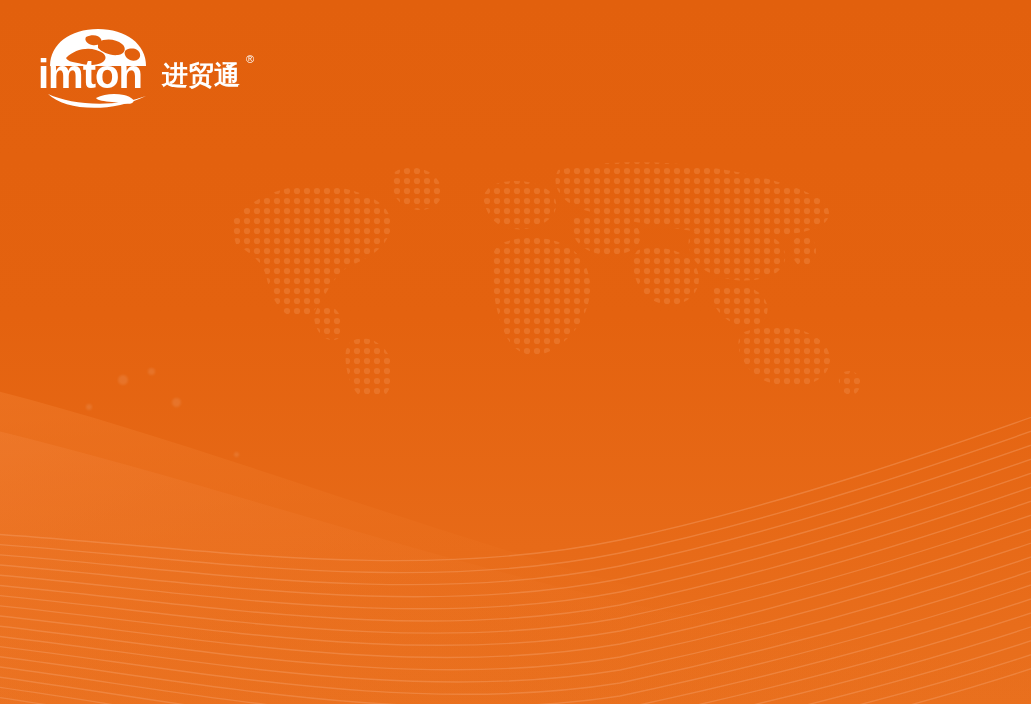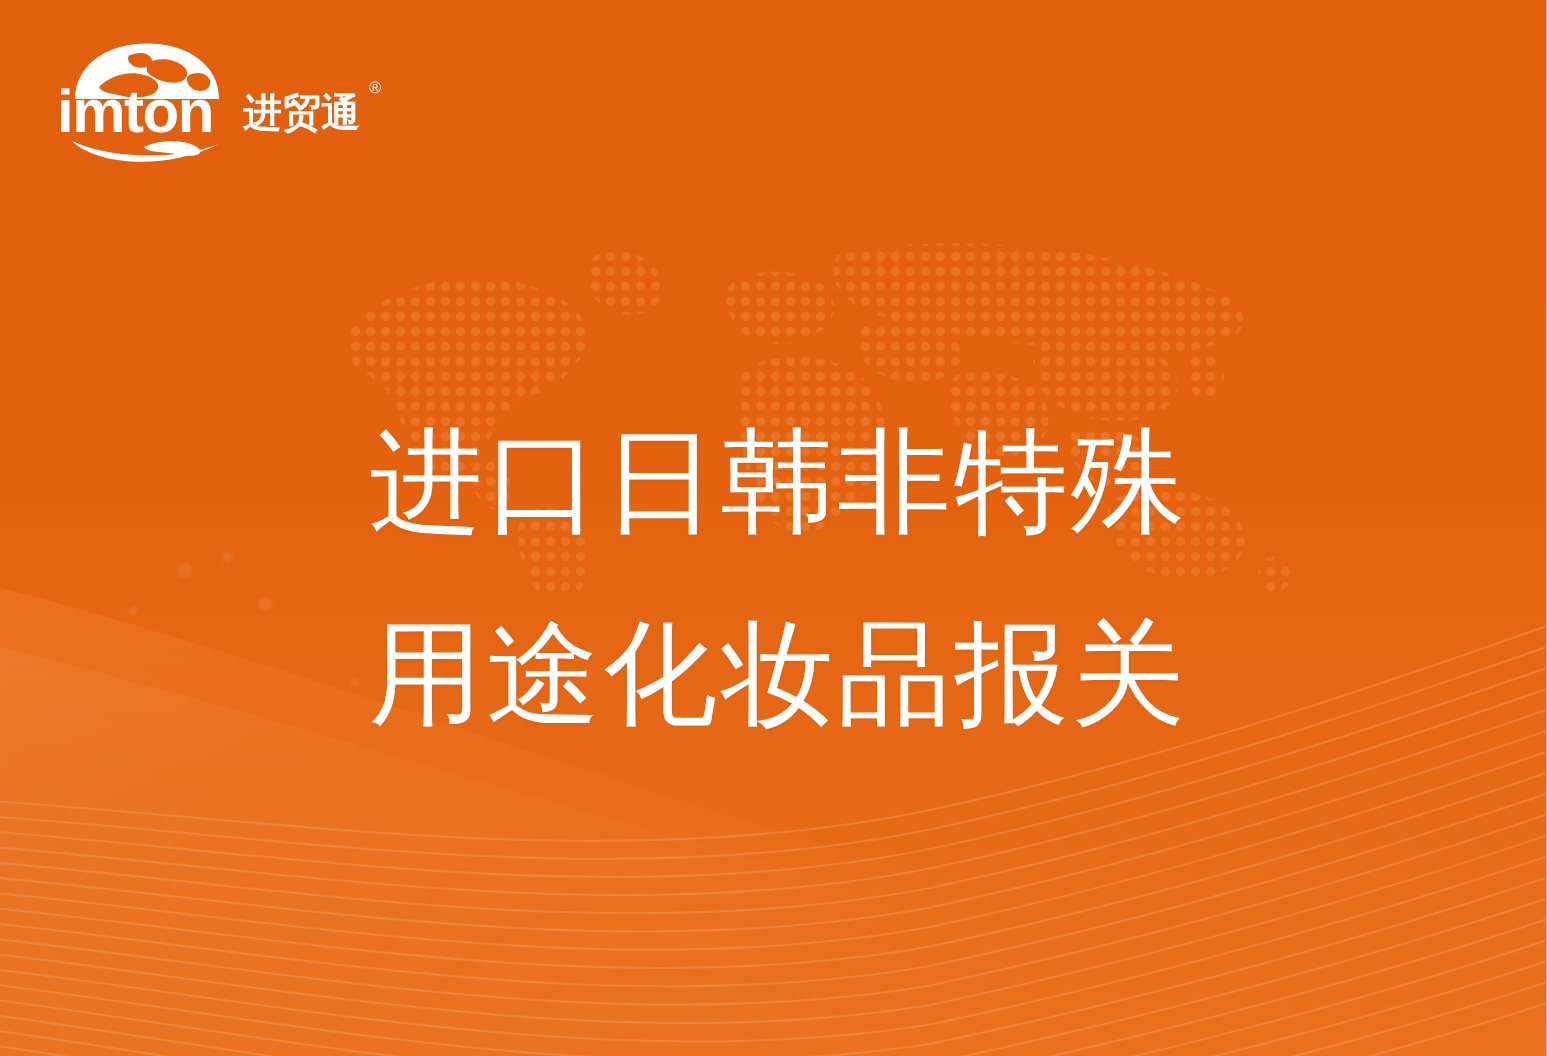--- a/index.html
+++ b/index.html
@@ -11,21 +11,21 @@
   body {
     font-family: "Liberation Sans", "DejaVu Sans", sans-serif;
   }
 
   
   .banner {
     position: relative;
     width: 1031px;
     height: 704px;
     overflow: hidden;
-    background: #d946ef;
+    background: #a16207;
   }
 
   
   .bg-base {
     position: absolute;
     inset: 0;
     background: linear-gradient(180deg, #E2600D 0%, #E4620F 45%, #E76A18 78%, #E9701E 100%);
   }
 
   
@@ -265,18 +265,14 @@
         <text x="-2" y="62" font-family="Liberation Sans, sans-serif" font-size="40" font-weight="bold" fill="#FFFFFF" letter-spacing="-1">imton</text>
 
         <path d="M8,68 C24,84 70,88 106,70 C74,82 32,79 8,68 Z" fill="#FFFFFF"></path>
         <path d="M56,72 C64,68 74,67 84,69 C92,71 96,75 92,77 C88,79 80,77 72,76 C64,75 58,75 56,72 Z" fill="#FFFFFF"></path>
       </svg>
     </div>
     <div class="logo-cn">进贸通</div>
     <div class="logo-reg">®</div>
   </div>
 
-  <div class="headline">
-    <div class="headline-line">进口日韩非特殊</div>
-    <div class="headline-line">用途化妆品报关</div>
-  </div>
 
 </div>
 
 </body></html>

